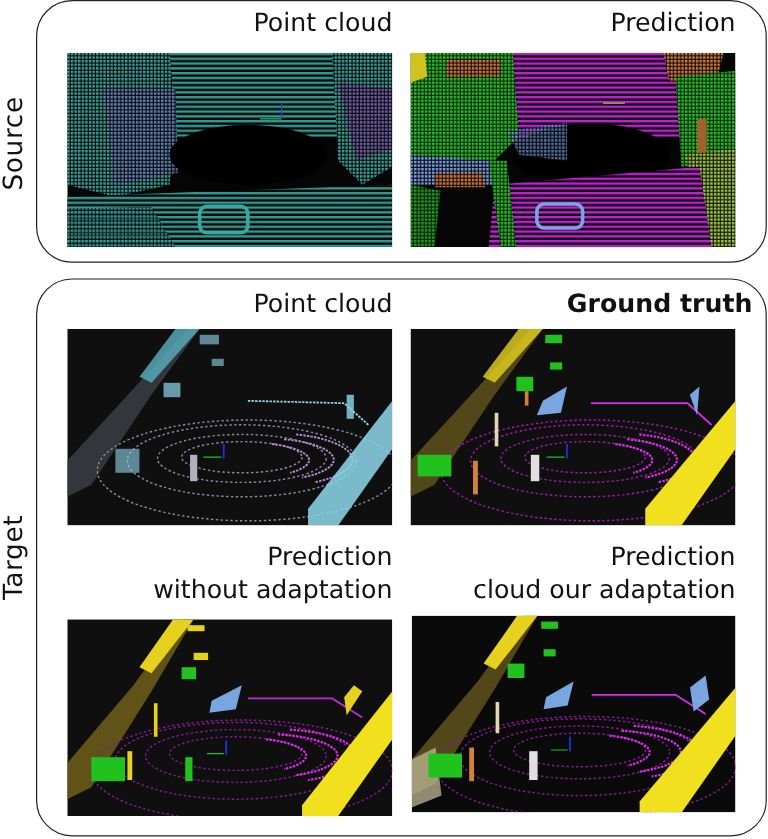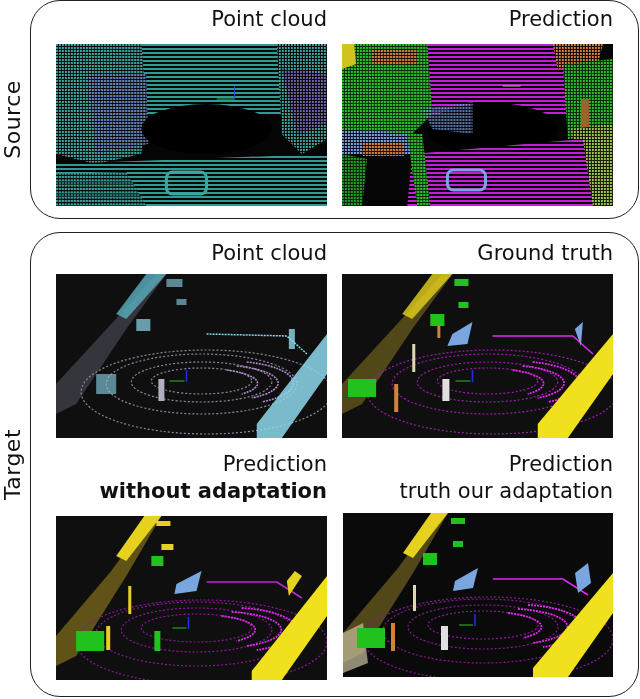--- a/index.html
+++ b/index.html
@@ -100,26 +100,26 @@
     <path d="M0 85 L70 90 L70 110 L0 110 Z" fill="url(#pb)"></path>
     <path d="M20 100 L60 100 L62 112 L20 112 Z" fill="url(#po)"></path>
     <path d="M65 90 L80 90 L88 162 L75 162 Z" fill="url(#pg)"></path>
     <path d="M0 110 L25 115 L20 162 L0 162 Z" fill="url(#pg)" opacity="0.8"></path>
     <rect x="105" y="126" width="38" height="20" rx="6" fill="none" stroke="#7aa6e0" stroke-width="3"></rect>
     <line x1="160" y1="42" x2="178" y2="42" stroke="#a0c060" stroke-width="1"></line>
   </svg>
 </div>
 
 <div class="cap" style="left:56px;top:240px;width:271px;">Point cloud</div>
-<div class="cap" style="left:342px;top:240px;width:271px;">Ground truth</div>
+<div class="cap" style="left:356px;top:240px;width:271px;font-weight:bold;">Ground truth</div>
 
 <div class="cap" style="left:56px;top:451px;width:271px;">Prediction</div>
-<div class="cap" style="left:56px;top:478px;width:271px;font-weight:bold;">without adaptation</div>
+<div class="cap" style="left:56px;top:478px;width:271px;">without adaptation</div>
 <div class="cap" style="left:342px;top:451px;width:271px;">Prediction</div>
-<div class="cap" style="left:342px;top:478px;width:271px;">truth our adaptation</div>
+<div class="cap" style="left:342px;top:478px;width:271px;">cloud our adaptation</div>
 
 <div class="panel" style="left:56px;top:274px;width:271px;height:164px;">
   <svg viewBox="0 0 270 164" preserveAspectRatio="none">
     <rect width="270" height="164" fill="#0f0f0f"></rect>
     <path d="M0 110 L55 50 L100 0 L110 0 L70 55 L20 130 L0 140 Z" fill="#3a3a44" opacity="0.9"></path>
     <path d="M90 0 L110 0 L70 45 L60 40 Z" fill="#5ab0c0" opacity="0.8"></path>
     <g fill="none" stroke="#8a8a9a" stroke-width="1.2" stroke-dasharray="2 2">
       <ellipse cx="145" cy="107" rx="50" ry="13"></ellipse>
       <ellipse cx="145" cy="108" rx="70" ry="20"></ellipse>
       <ellipse cx="145" cy="110" rx="95" ry="30"></ellipse>

